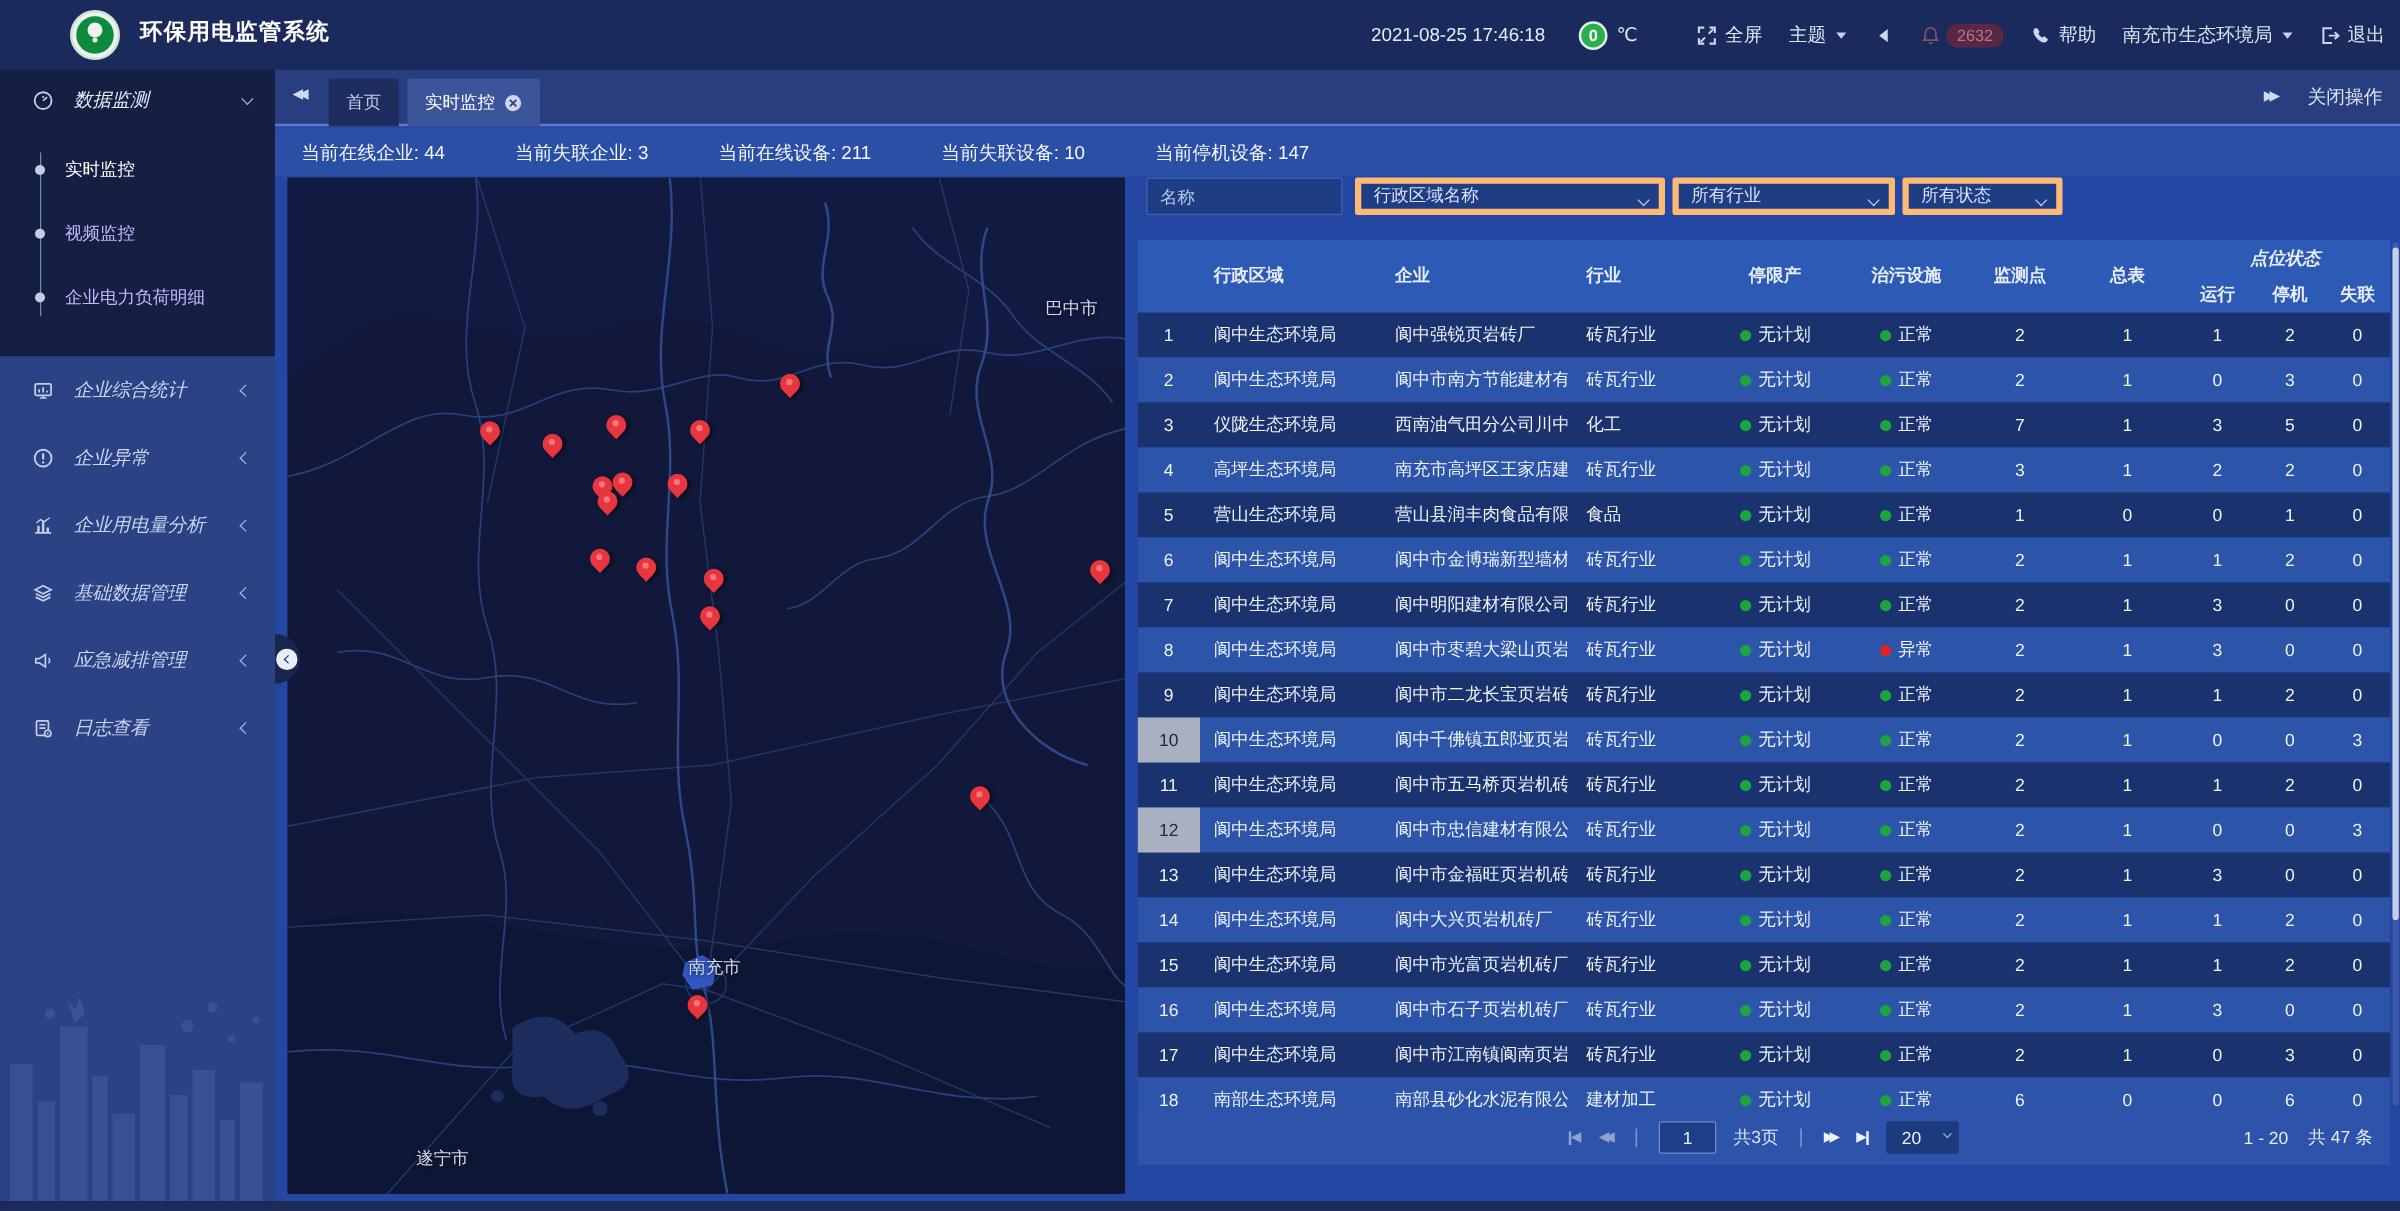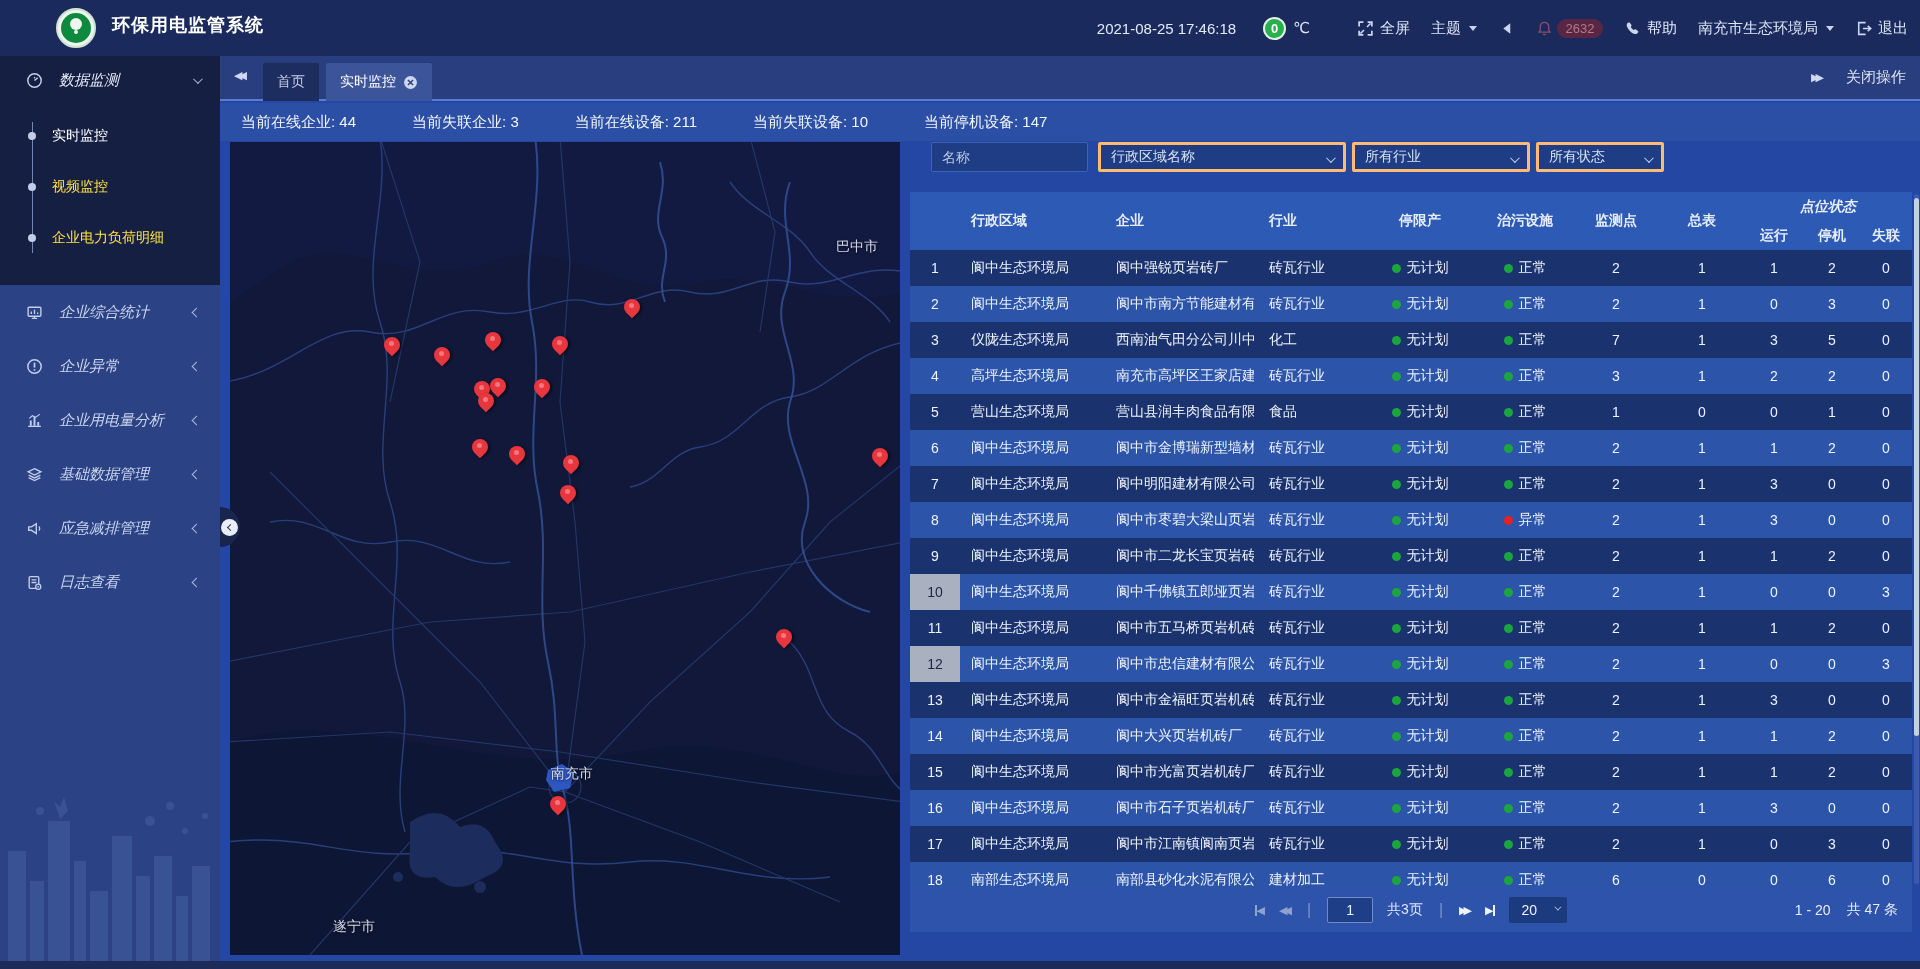--- a/index.html
+++ b/index.html
@@ -38,21 +38,21 @@
   .menu-item .micon svg{width:100%;height:100%;display:block;}
   .menu-item .mlabel{flex:1;font-style:italic;}
   .menu-item{height:54px;}
   .menu-group-expanded .menu-item{height:48px;color:#e6ecf8;}
   .chv{display:inline-block;width:7px;height:7px;border-right:1.6px solid #aab8dd;border-bottom:1.6px solid #aab8dd;}
   .chv-down{transform:rotate(45deg) translateY(-2px);}
   .chv-left{transform:rotate(135deg);}
   .submenu{position:relative;padding:6px 0 8px 0;}
   .submenu:before{content:"";position:absolute;left:32px;top:18px;bottom:18px;width:1px;background:#7486b5;}
   .submenu-item{position:relative;height:51px;display:flex;align-items:center;padding-left:52px;
-                font-size:14px;color:#fde047;cursor:pointer;}
+                font-size:14px;color:#c4b5fd;cursor:pointer;}
   .submenu-item:before{content:"";position:absolute;left:28px;top:50%;margin-top:-4px;width:8px;height:8px;border-radius:50%;background:#c3cde8;}
   .submenu-item.active{color:#ffffff;}
   .skyline{position:absolute;left:0;bottom:0;width:220px;height:200px;opacity:.9;}
 
   
   .content{position:absolute;left:220px;top:56px;width:1700px;height:905px;background:#2547a4;}
 
   
   .tabbar{position:absolute;left:0;top:0;width:1700px;height:45px;background:#293e7e;border-bottom:2px solid #5d7bd0;}
   .dblchev{font-size:11px;letter-spacing:-4px;color:#d0d9ef;display:inline-block;line-height:1;padding-right:4px;}
@@ -80,24 +80,24 @@
   .pin:after{content:"";position:absolute;left:5px;top:4px;width:5px;height:5px;border-radius:50%;background:#f4777d;}
 
   .collapse-btn{position:absolute;left:-2px;top:451px;width:22px;height:40px;background:#18254d;
                 border-radius:0 20px 20px 0;display:flex;align-items:center;justify-content:center;cursor:pointer;z-index:5;}
   .collapse-btn .circ{width:17px;height:17px;border-radius:50%;background:#e9edf7;display:flex;align-items:center;justify-content:center;}
   .collapse-btn .circ .chv{width:5px;height:5px;border-color:#27355f;margin-left:2px;}
 
   
   .right-panel{position:absolute;left:690px;top:86px;width:1002px;height:790px;}
   .filters{position:absolute;left:0;top:0;height:30px;display:flex;align-items:center;}
-  .f-input{width:157px;height:30px;margin-left:21px;background:#1f3d85;border:1px solid #3c62b5;border-radius:2px;
+  .f-input{width:157px;height:30px;margin-left:7px;background:#1f3d85;border:1px solid #3c62b5;border-radius:2px;
            color:#fca5a5;font-size:14px;padding:0 10px;outline:none;font-family:inherit;}
   .f-input::placeholder{color:#b9c6e4;opacity:1;}
-  .f-select{height:30px;background:#1f3d85;border:3px solid #fdba74;border-radius:2px;position:relative;
+  .f-select{height:30px;background:#1f3d85;border:5px solid #fdba74;border-radius:2px;position:relative;
             display:flex;align-items:center;padding:0 24px 0 10px;font-size:14px;color:#d8e0f2;cursor:pointer;white-space:nowrap;}
   .f-select .chv{position:absolute;right:10px;top:11px;border-color:#c9d3ec;}
   .sel-region{width:248px;margin-left:10px;}
   .sel-industry{width:178px;margin-left:6px;}
   .sel-status{width:128px;margin-left:6px;}
 
   
   .table-area{position:absolute;left:0;top:50px;width:1002px;height:696px;overflow:hidden;
               --cols:50px 142px 152px 108px 116px 94px 88px 84px 60px 56px 52px;}
   .thead{display:grid;grid-template-columns:var(--cols);grid-template-rows:29px 29px;background:#2d5ab4;

